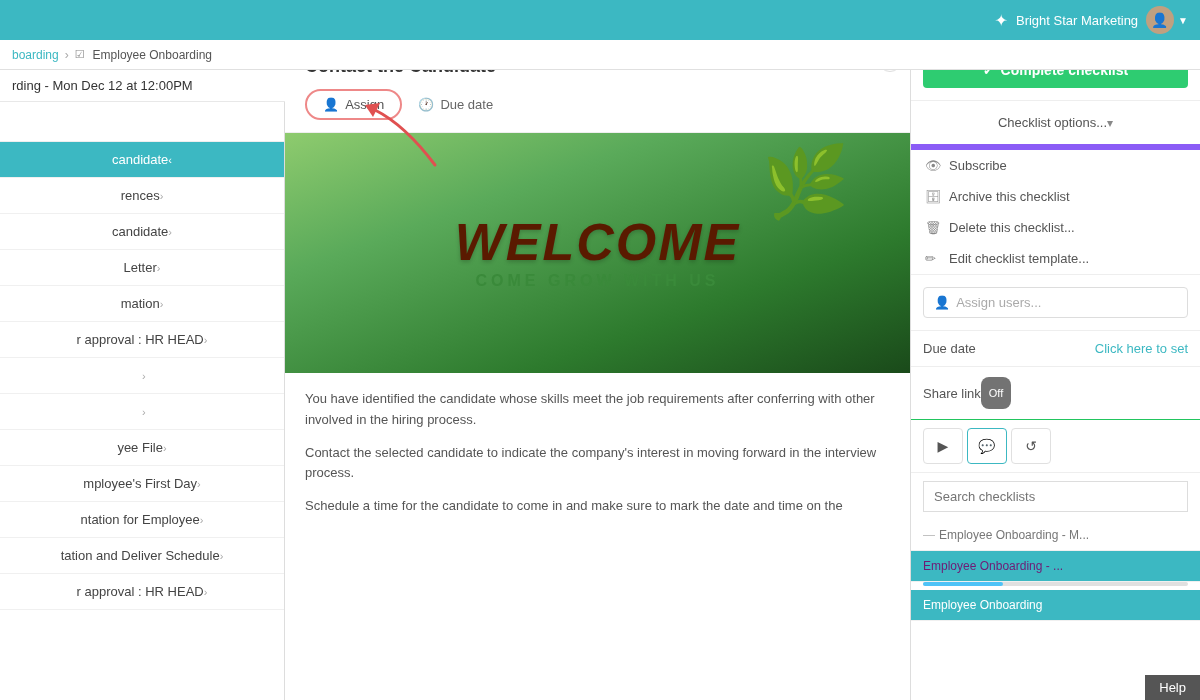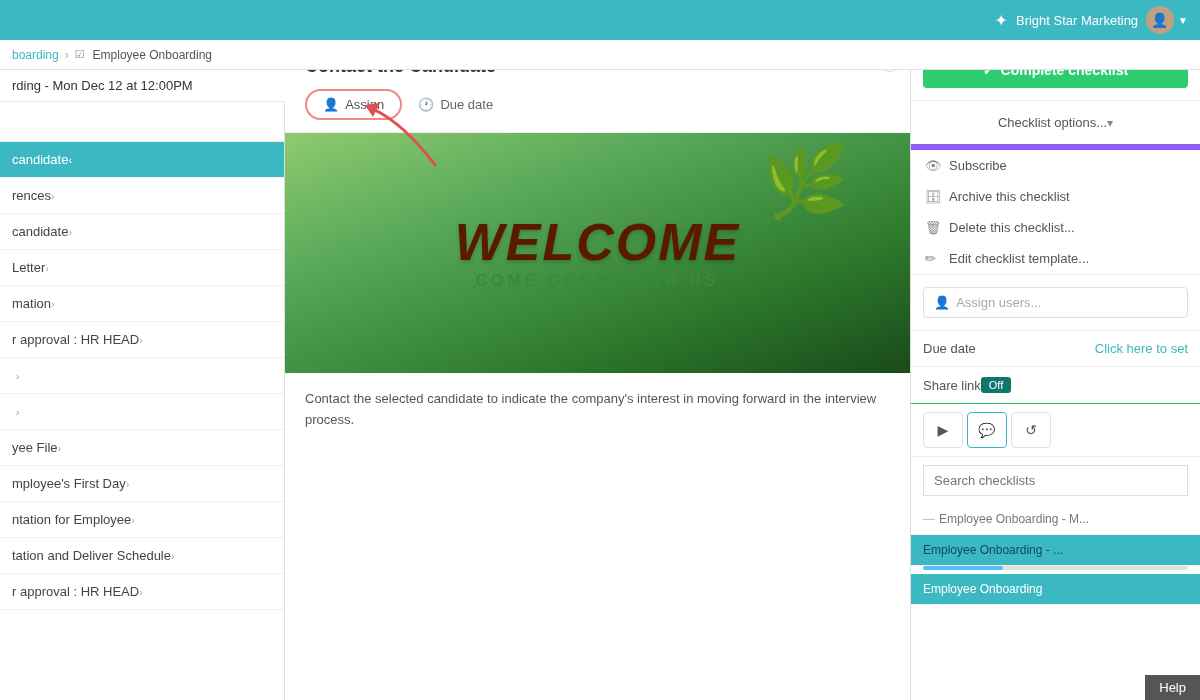--- a/index.html
+++ b/index.html
@@ -78,21 +78,21 @@
       bottom: 0;
       background: #fff;
       border-right: 1px solid #ddd;
       overflow-y: auto;
       z-index: 90;
       padding-top: 65px;
     }
     .sidebar-item {
       display: flex;
       align-items: center;
-      justify-content: flex-start;
+      justify-content: center;
       padding: 10px 12px;
       border-bottom: 1px solid #f0f0f0;
       cursor: pointer;
       color: #444;
       font-size: 13px;
     }
     .sidebar-item.active {
       background: #3cb8c2;
       color: white;
     }
@@ -277,24 +277,24 @@
 
     .share-link-row {
       display: flex;
       align-items: center;
       justify-content: flex-start;
       padding: 10px 12px;
       border-bottom: 1px solid #22c55e;
     }
     .share-link-label { color: #555; font-size: 13px; font-weight: 500; }
     .toggle-off {
-      background: #0f766e;
+      background: #737373;
       color: #fff;
-      border-radius: 3px;
-      padding: 2px 8px;
+      border-radius: 8px;
+      padding: 10px 8px;
       font-size: 11px;
     }
 
     .action-icons-row {
       display: flex;
       align-items: center;
       padding: 8px 12px;
       border-bottom: 1px solid #eee;
       gap: 4px;
     }
@@ -326,21 +326,21 @@
       color: #777;
       border-bottom: 1px solid #f0f0f0;
       cursor: pointer;
       display: flex;
       align-items: center;
       gap: 4px;
     }
     .checklist-list-item .dash { color: #bbb; }
     .checklist-list-item.active {
       background: #3cb8c2;
-      color: #0c4a6e;
+      color: #701a75;
     }
     .checklist-list-item.active-2 {
       background: #3cb8c2;
       color: white;
     }
     .checklist-progress {
       height: 4px;
       background: #e0e0e0;
       border-radius: 2px;
       margin: 0 12px 4px;
@@ -482,21 +482,23 @@
   <div class="content-image">
     <div style="position:absolute;top:0;left:0;right:0;bottom:0;background:linear-gradient(160deg,#8ecb6e 0%,#5aaa5a 30%,#2d7a2d 70%,#1a4a1a 100%);"></div>
     <div style="position:absolute;top:8px;right:60px;font-size:70px;z-index:2;">🌿</div>
     <div style="position:relative;z-index:2;text-align:center;">
       <div class="welcome-text">WELCOME</div>
       <div class="welcome-sub">COME GROW WITH US</div>
     </div>
   </div>
 
   <div class="content-body">
+    <p>You have identified the candidate whose skills meet the job requirements after conferring with other involved in the hiring process.</p>
     <p>Contact the selected candidate to indicate the company's interest in moving forward in the interview process.</p>
+    <p>Schedule a time for the candidate to come in and make sure to mark the date and time on the</p>
   </div>
 </div>
 
 <div class="right-panel">
   <button class="complete-checklist-btn">
     <span>✓</span>
     <span>Complete checklist</span>
   </button>
 
   <div class="checklist-options-row">

